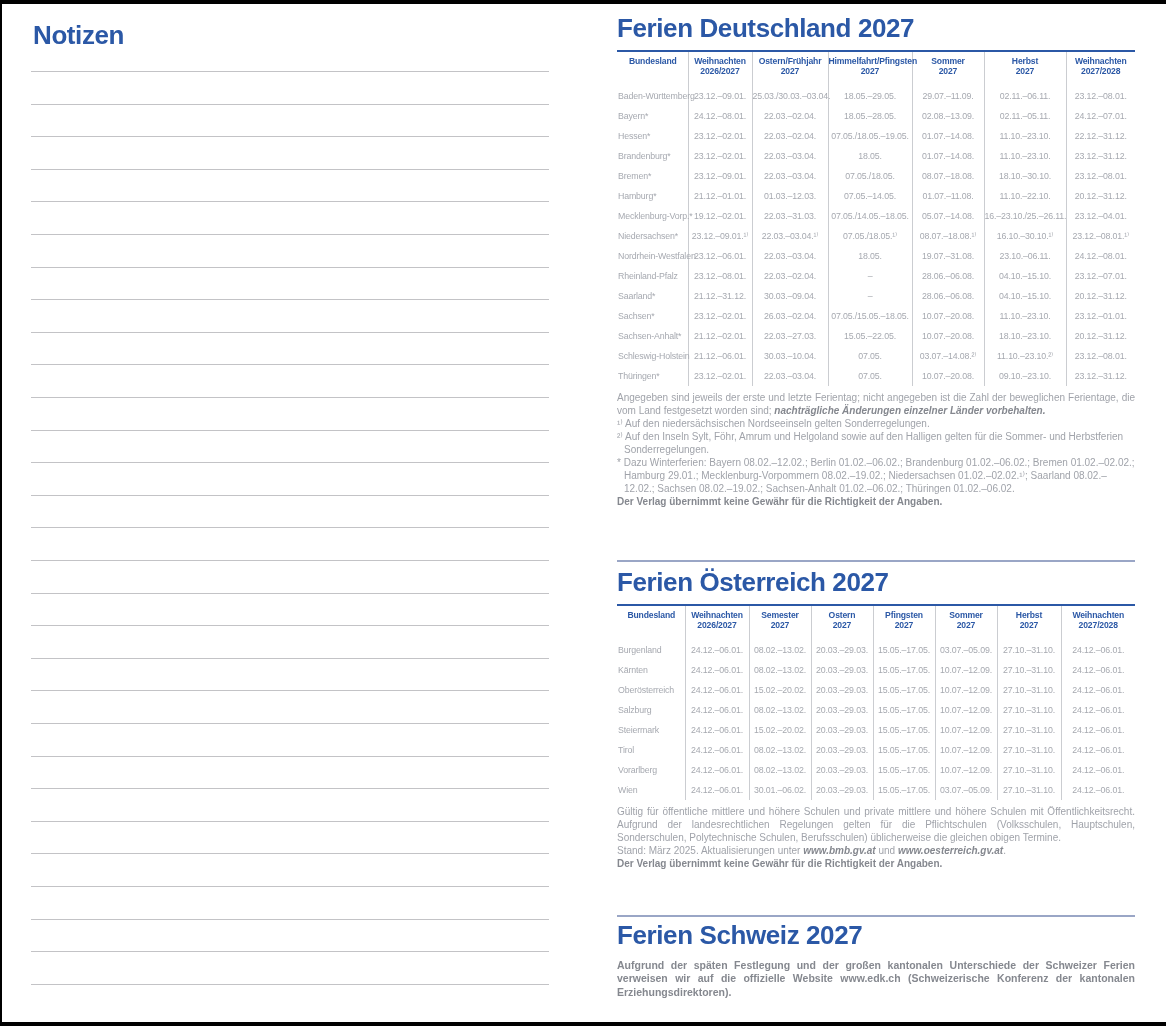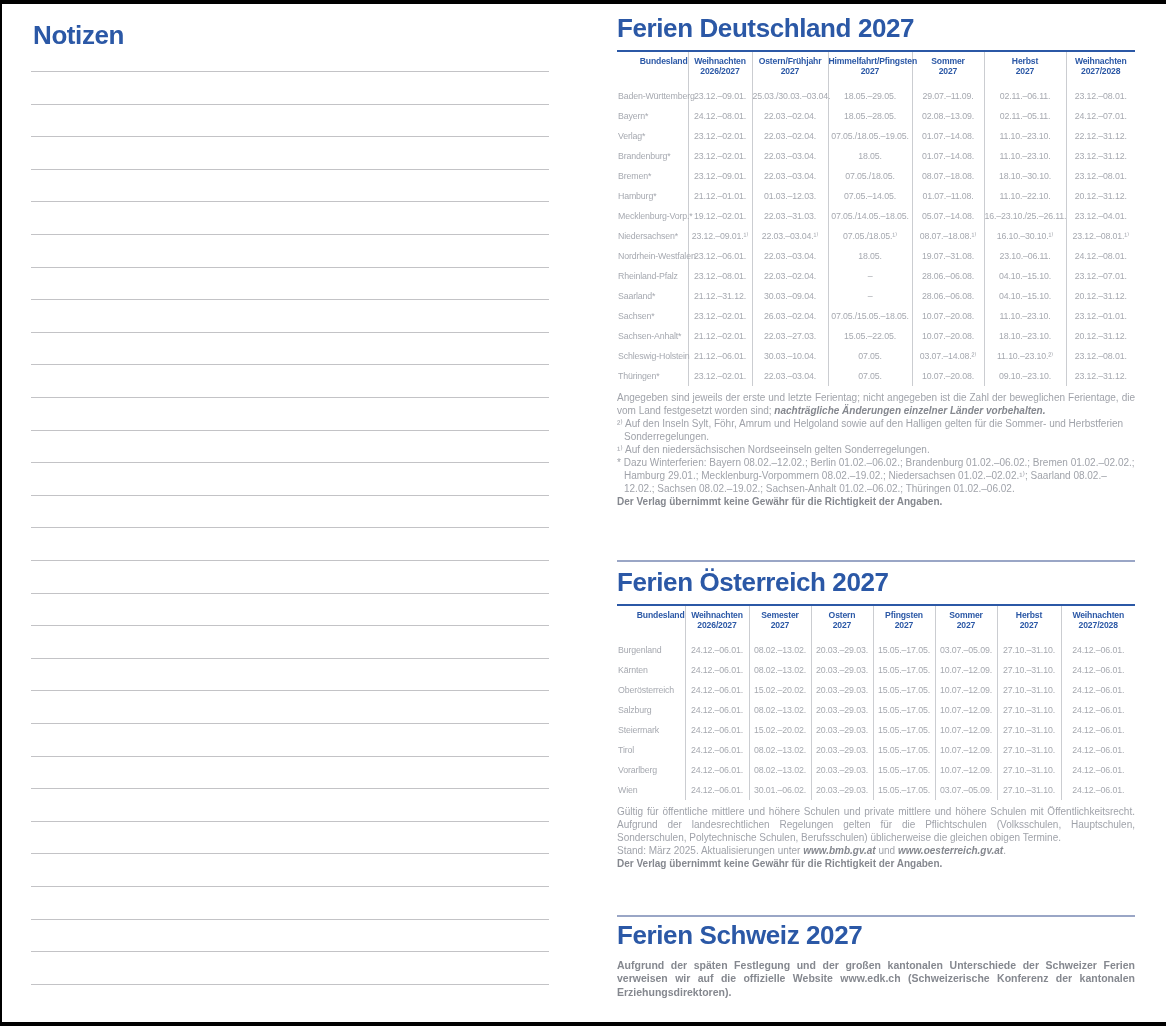--- a/index.html
+++ b/index.html
@@ -33,21 +33,21 @@
 
   table.ftable{
     border-collapse:collapse;table-layout:fixed;width:518px;margin-top:7px;
     border-top:2px solid #2b58a6;
   }
   table.ftable th{
     color:#2b58a6;font-size:8.6px;font-weight:bold;letter-spacing:-0.15px;
     text-align:center;vertical-align:top;white-space:pre-line;line-height:1.25;
     padding:4px 0 9px 0;overflow:visible;
   }
-  table.ftable th:first-child{text-align:right;padding-left:1px;margin-top:8px;}
+  table.ftable th:first-child{text-align:center;padding-left:1px;margin-top:8px;}
   table.ftable td{
     color:#a6a9b0;font-size:8.8px;letter-spacing:-0.15px;white-space:nowrap;
     text-align:center;height:20px;padding:0;overflow:visible;
   }
   table.ftable td:first-child{text-align:left;padding-left:1px;}
   table.ftable th + th, table.ftable td + td{border-left:1px solid #cbcdd1;}
 
   .fnotes{margin-top:5px;font-size:10px;line-height:13px;color:#a0a3aa;}
   .fnotes p{margin:0;}
   .justify{text-align:justify;}
@@ -147,21 +147,21 @@
           <tr>
             <td>Bayern*</td>
             <td>24.12.–08.01.</td>
             <td>22.03.–02.04.</td>
             <td>18.05.–28.05.</td>
             <td>02.08.–13.09.</td>
             <td>02.11.–05.11.</td>
             <td>24.12.–07.01.</td>
           </tr>
           <tr>
-            <td>Verlag*</td>
+            <td>Hessen*</td>
             <td>23.12.–02.01.</td>
             <td>22.03.–02.04.</td>
             <td>07.05./18.05.–19.05.</td>
             <td>01.07.–14.08.</td>
             <td>11.10.–23.10.</td>
             <td>22.12.–31.12.</td>
           </tr>
           <tr>
             <td>Brandenburg*</td>
             <td>23.12.–02.01.</td>
@@ -267,22 +267,22 @@
             <td>22.03.–03.04.</td>
             <td>07.05.</td>
             <td>10.07.–20.08.</td>
             <td>09.10.–23.10.</td>
             <td>23.12.–31.12.</td>
           </tr>
         </tbody>
     </table>
     <div class="fnotes">
       <p class="justify"><span>Angegeben sind jeweils der erste und letzte Ferientag; nicht angegeben ist die Zahl der beweglichen Ferientage, die vom Land festgesetzt worden sind; </span><span class="b">nachträgliche Änderungen einzelner Länder vorbehalten.</span></p>
+      <p class="hang">¹⁾ Auf den niedersächsischen Nordseeinseln gelten Sonderregelungen.</p>
       <p class="hang">²⁾ Auf den Inseln Sylt, Föhr, Amrum und Helgoland sowie auf den Halligen gelten für die Sommer- und Herbstferien Sonderregelungen.</p>
-      <p class="hang">¹⁾ Auf den niedersächsischen Nordseeinseln gelten Sonderregelungen.</p>
       <p class="hang">* Dazu Winterferien: Bayern 08.02.–12.02.; Berlin 01.02.–06.02.; Brandenburg 01.02.–06.02.; Bremen 01.02.–02.02.; Hamburg 29.01.; Mecklenburg-Vorpommern 08.02.–19.02.; Niedersachsen  01.02.–02.02.¹⁾; Saarland 08.02.–12.02.; Sachsen 08.02.–19.02.; Sachsen-Anhalt 01.02.–06.02.; Thüringen 01.02.–06.02.</p>
       <p class="disclaimer">Der Verlag übernimmt keine Gewähr für die Richtigkeit der Angaben.</p>
     </div>
   </div>
 
   <div class="divider divider-1"></div>
 
   <div class="sec sec-at">
     <div class="page-title">Ferien Österreich 2027</div>
     <table class="ftable">

